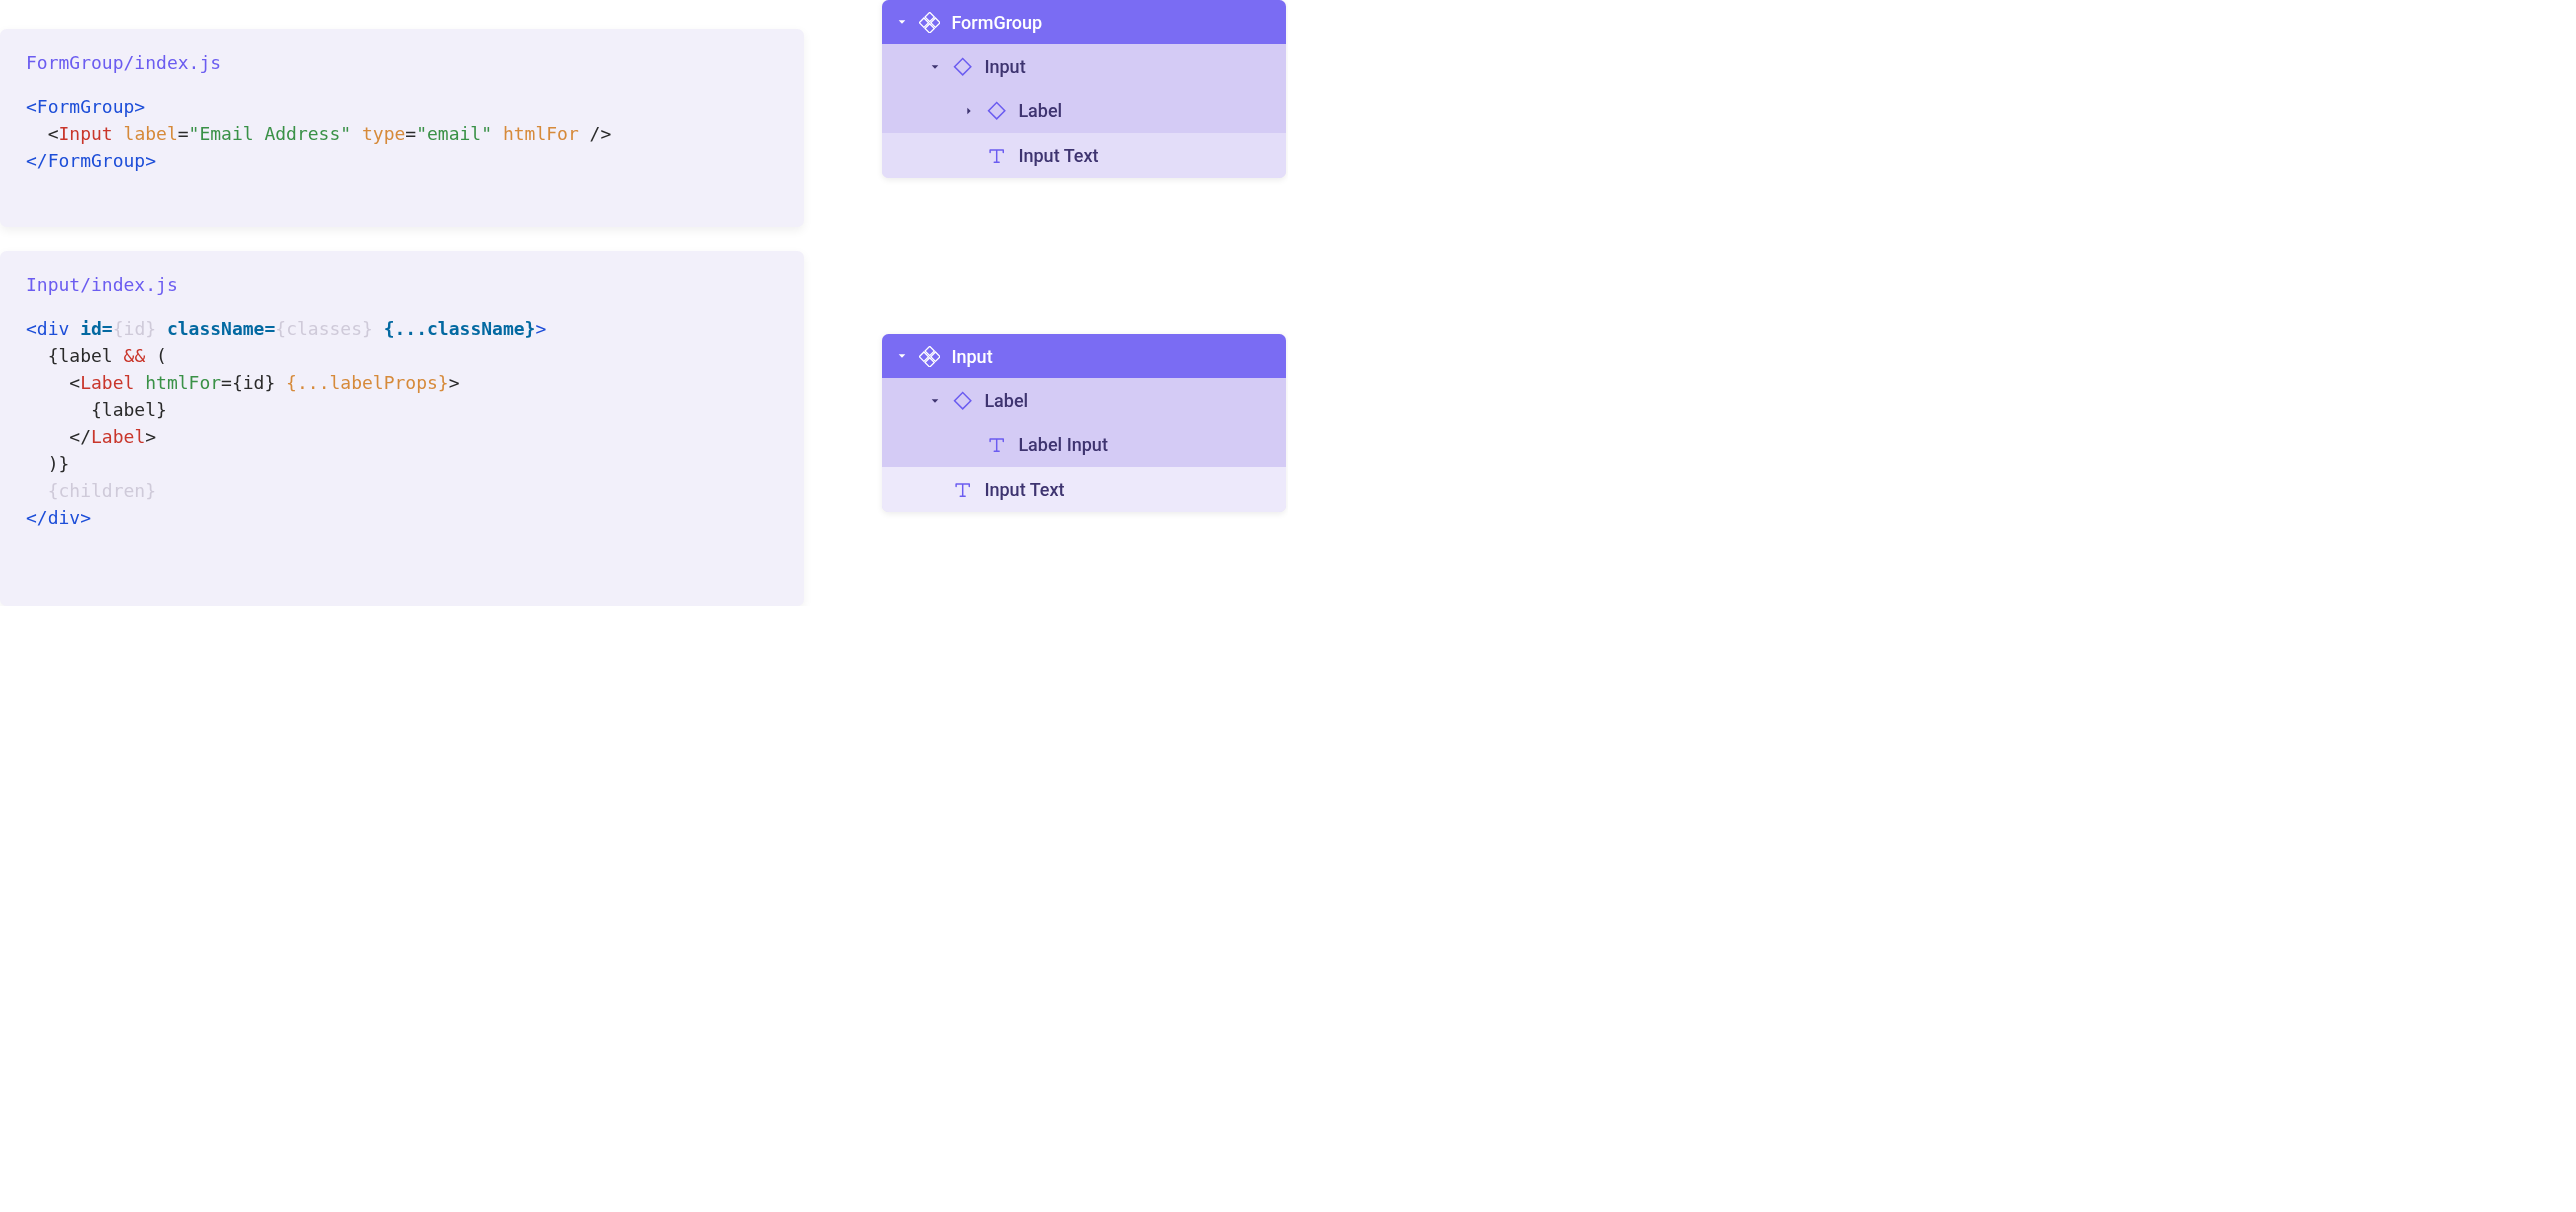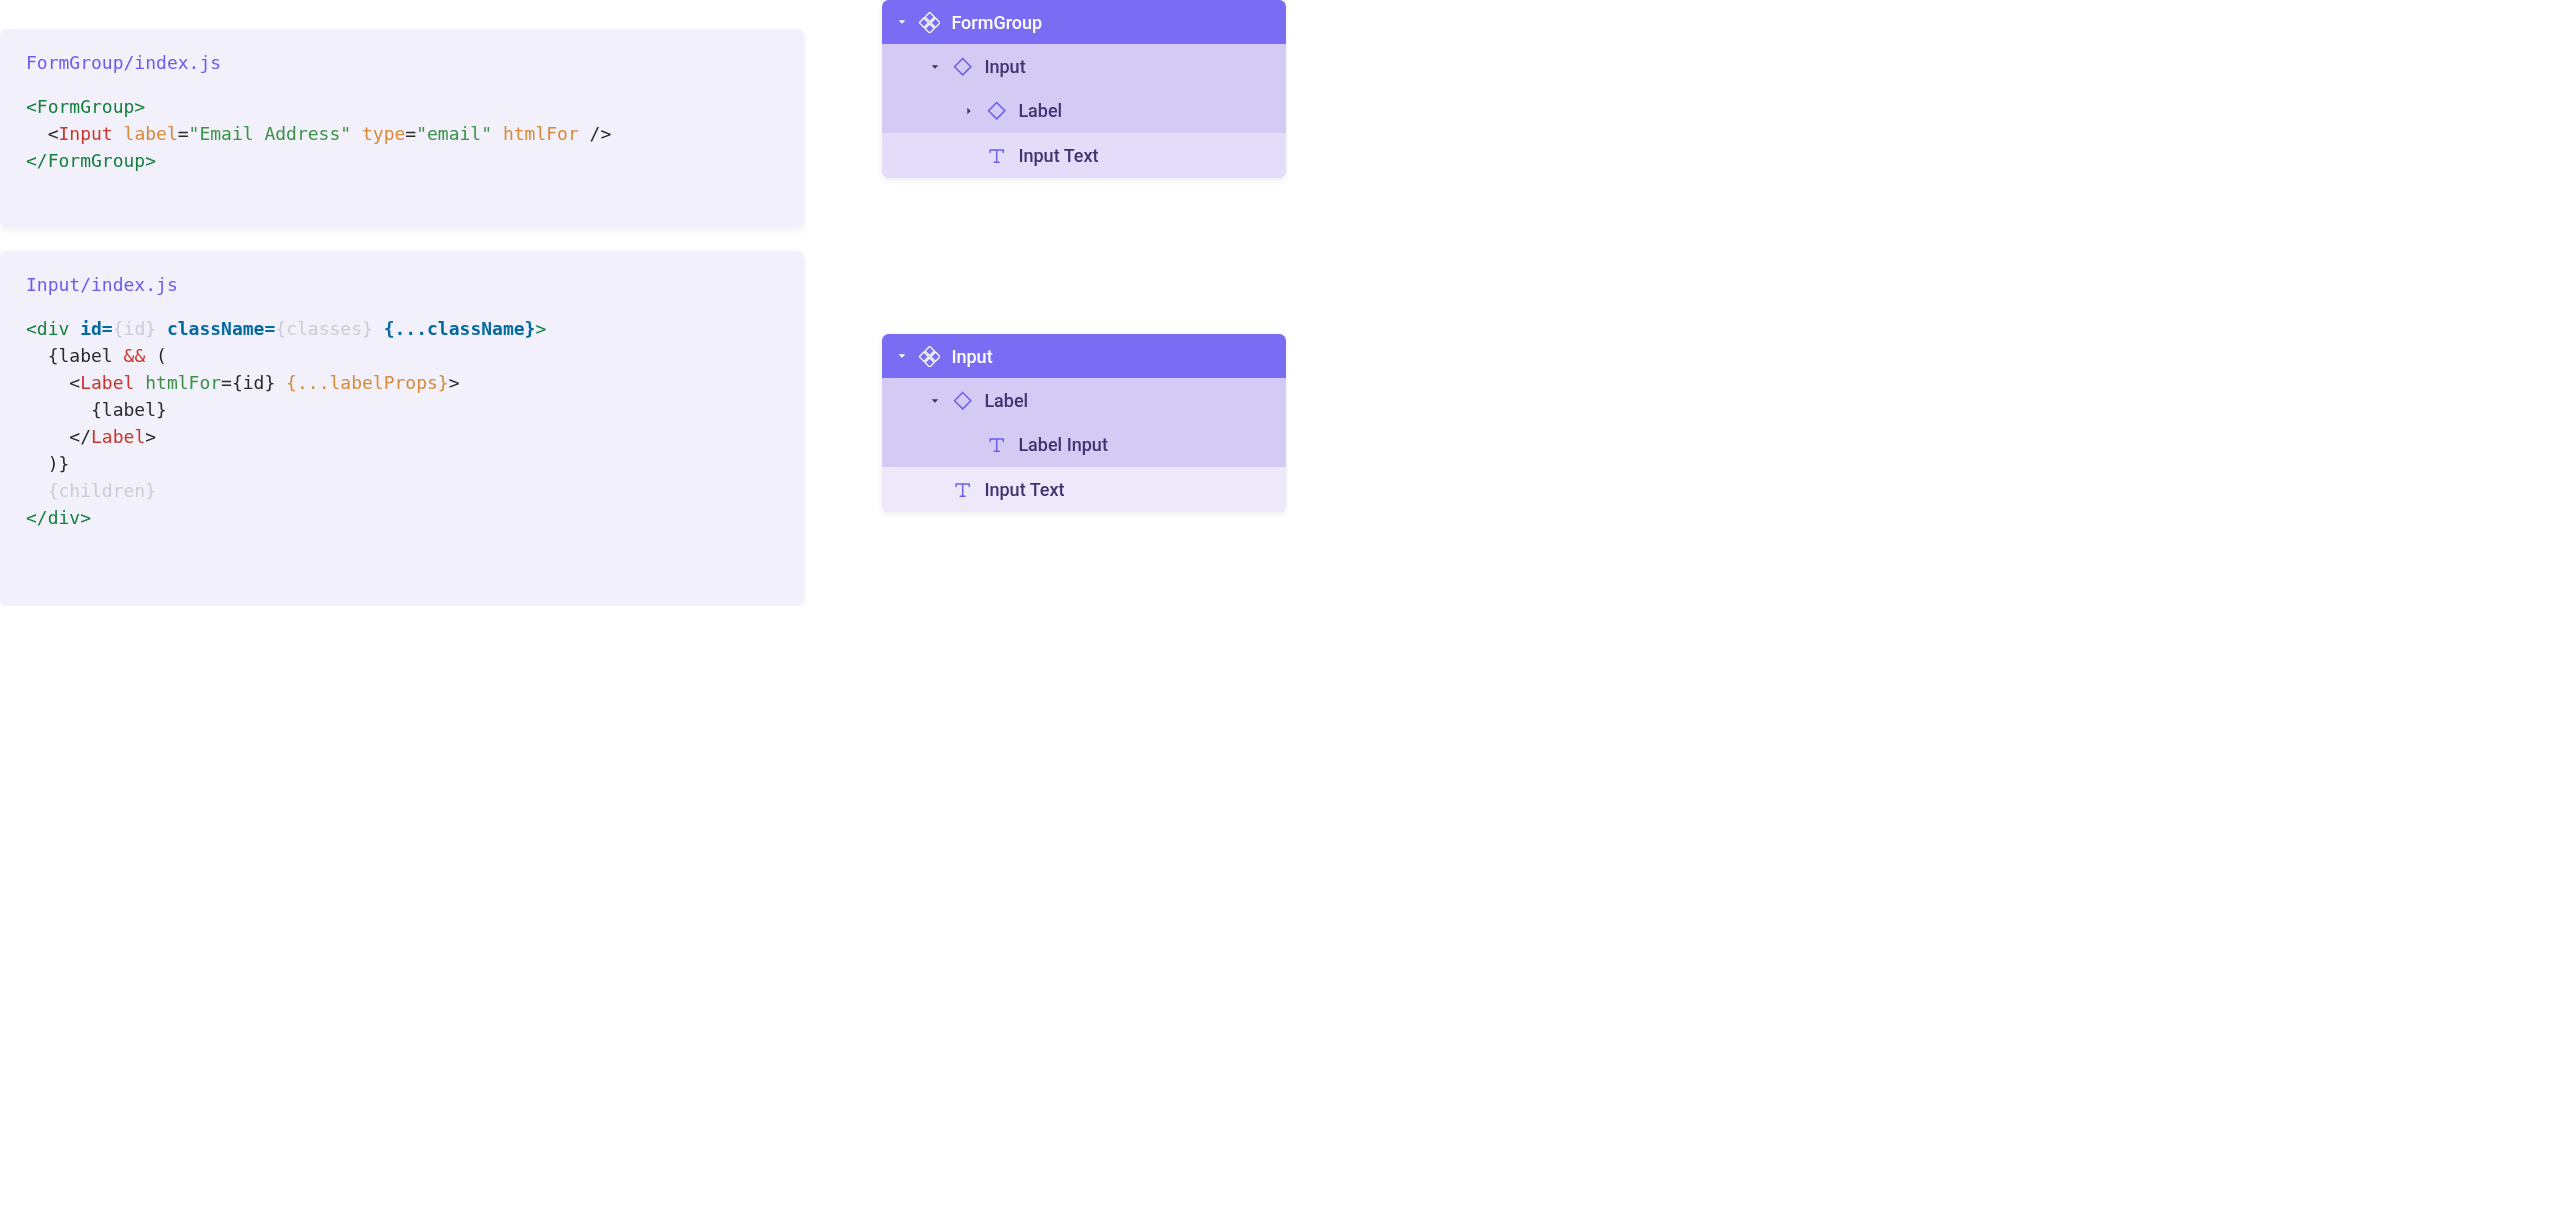--- a/index.html
+++ b/index.html
@@ -26,21 +26,21 @@
     font-size: 18px;
     margin-bottom: 20px;
   }
   .code {
     font-family: "SF Mono", Menlo, Consolas, monospace;
     font-size: 18px;
     line-height: 1.5;
     white-space: pre;
     color: #2a2a2a;
   }
-  .tok-tag-dim { color: #15803d; }
+  .tok-tag-dim { color: #1d4ed8; }
   .tok-tag { color: #c9362b; }
   .tok-attr { color: #d68a3a; }
   .tok-attr-dim { color: #0369a1; font-weight: bold; }
   .tok-str { color: #3a9147; }
   .tok-op { color: #c9362b; }
   .tok-text { color: #2a2a2a; }
   .tok-ident-dim { color: #cfcad9; }
 
   .tree-panel {
     position: absolute;

